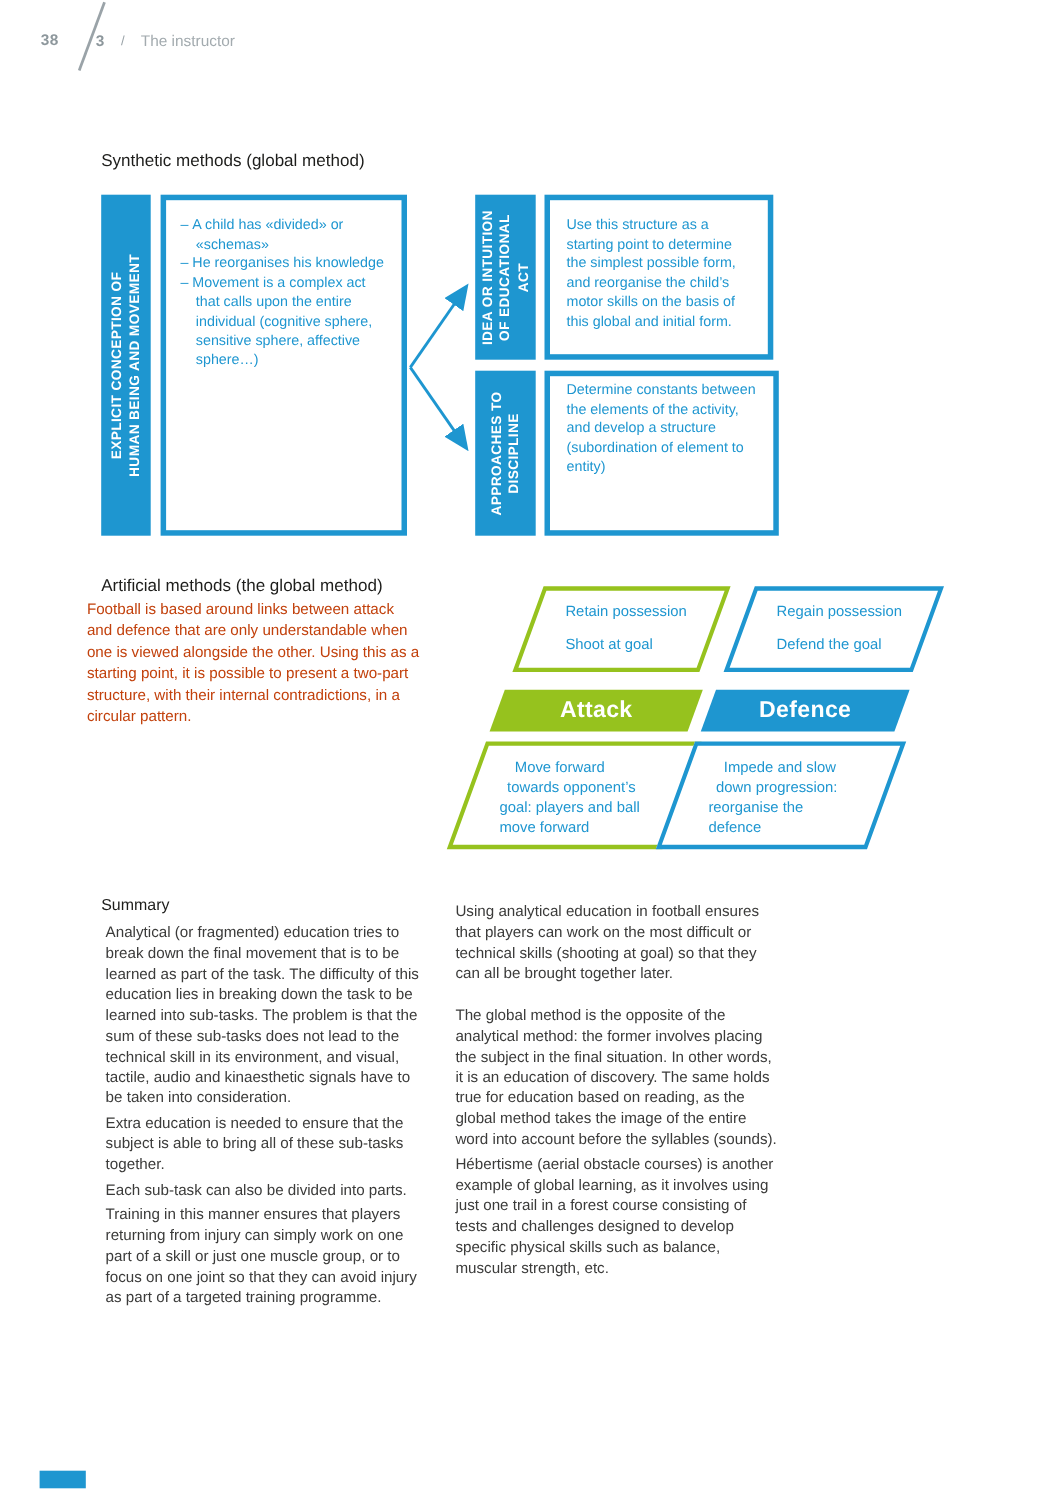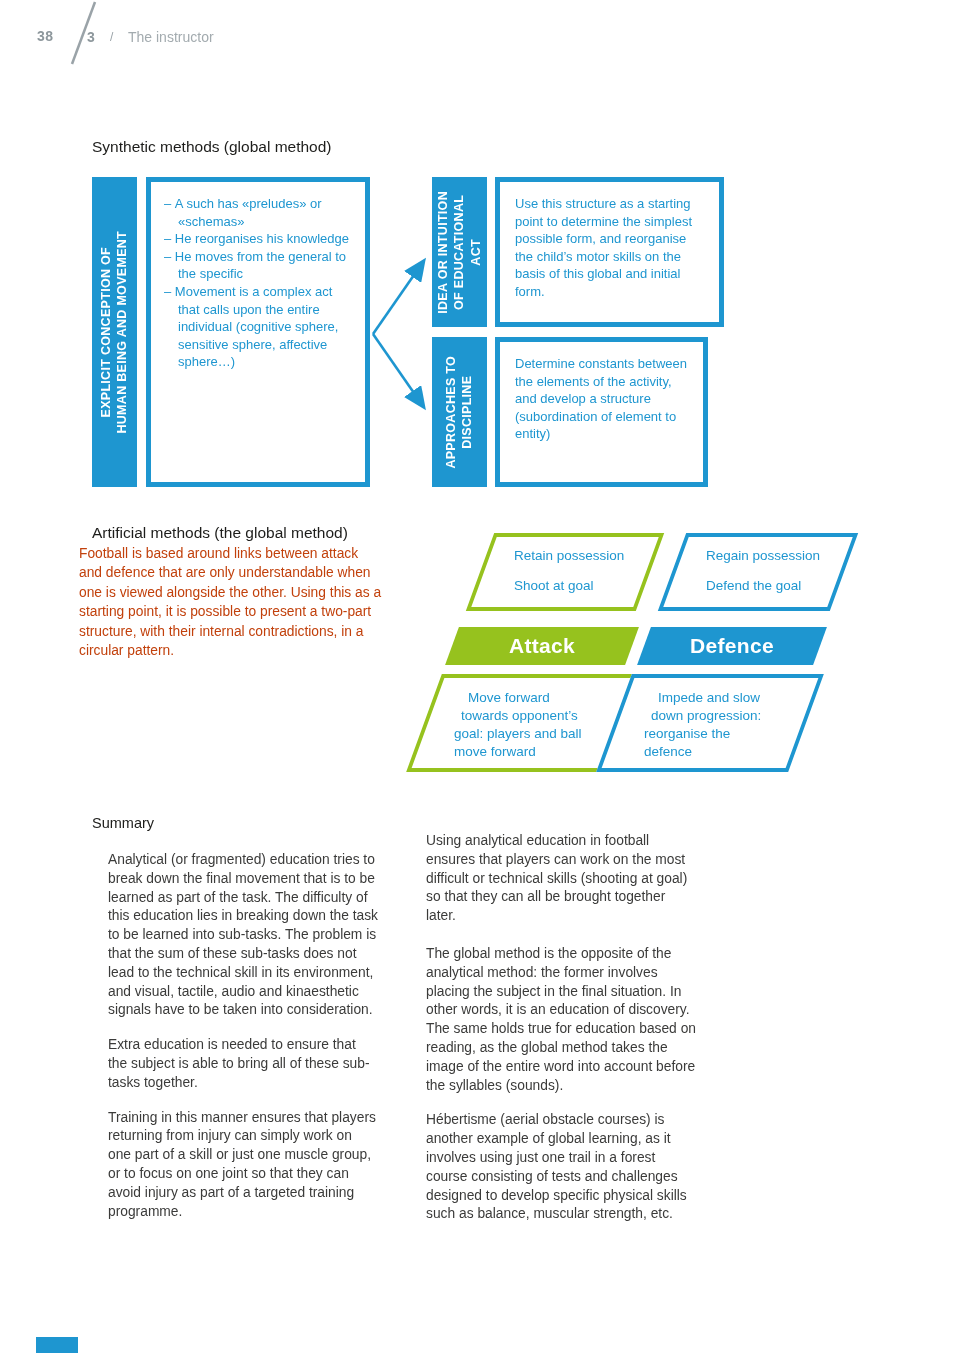--- a/index.html
+++ b/index.html
@@ -22,22 +22,22 @@
   .diag1 { position:absolute; left:92px; top:177px; width:616px; height:310px; }
   .vlabel { position:absolute; background:#1e96d0; display:flex; align-items:center; justify-content:center; overflow:visible; }
   .vlabel .rot { transform:rotate(-90deg); white-space:nowrap; text-align:center; color:#ffffff; font-weight:bold; font-size:12.5px; line-height:1.3; letter-spacing:.3px; }
   #vlabel-left { left:0; top:0; width:45px; height:310px; }
   #vlabel-idea { left:340px; top:0; width:55px; height:150px; }
   #vlabel-disc { left:340px; top:160px; width:55px; height:150px; }
   .outbox { position:absolute; border:5px solid #1e96d0; background:#ffffff; color:#1e96d0; }
   #bullet-box { left:54px; top:0; width:224px; height:310px; padding:13px 8px 0 13px; font-size:13px; line-height:17.6px; }
   #bullet-box .li { padding-left:14px; text-indent:-14px; }
   #bullet-box .li::before { content:"–\00a0"; }
-  #idea-box { left:403px; top:0; width:229px; height:150px; padding:13px 12px 0 15px; font-size:13px; line-height:17.6px; }
-  #disc-box { left:403px; top:160px; width:213px; height:150px; padding:13px 12px 0 15px; font-size:13px; line-height:17.6px; }
+  #idea-box { left:403px; top:0; width:208px; height:150px; padding:13px 12px 0 15px; font-size:13px; line-height:17.6px; }
+  #disc-box { left:403px; top:160px; width:213px; height:150px; padding:3px 12px 0 15px; font-size:13px; line-height:17.6px; }
   .arrows-svg { position:absolute; left:0; top:0; pointer-events:none; }
 
   
   #artificial-title { left:92px; top:524px;text-align:right; }
   #artificial-body { position:absolute; left:79px; top:544px; width:304px; font-size:13.8px; line-height:19.4px; color:#c2410c; }
 
   
   .pgram { position:absolute; transform:skewX(-20deg); }
   .pgram > .content { transform:skewX(20deg); width:100%; height:100%; }
   .pg-outline-green { border:4px solid #96c21e; background:#ffffff; }
@@ -55,21 +55,21 @@
   #atk-band { left:452px; top:627px; width:180px; height:38px; }
   #def-band { left:644px; top:627px; width:176px; height:38px; }
   #atk-bot { left:424px; top:674px; width:196px; height:98px; }
   #def-bot { left:614px; top:674px; width:192px; height:98px; }
 
   
   #summary-title { left:92px; top:815px; font-size:14.5px; }
   .col { position:absolute; width:302px; font-size:13.8px; line-height:18.8px; color:#3b3b3a; }
   #col-left { left:92px; top:835px; }
   #col-right { left:410px; top:816px; }
-  .col .item { margin:16px; }
+  .col .item { margin:4px; }
   #col-right .item:first-child { margin-bottom:19px; }
 
   
   .footer-mark { position:absolute; left:36px; top:1337px; width:42px; height:16px; background:#1e96d0; }
 </style>
 </head>
 <body>
 
 <div class="page">
 
@@ -86,23 +86,22 @@
   <div class="diag1">
     <div class="vlabel" id="vlabel-left">
       <div class="rot">
           <div class="vline">EXPLICIT CONCEPTION OF</div>
           <div class="vline">HUMAN BEING AND MOVEMENT</div>
         </div>
     </div>
 
     <div class="outbox" id="bullet-box">
       <div>
-          <div class="li">A such has «preludes» or «schemas»</div>
+          <div class="li">A child has «divided» or «schemas»</div>
           <div class="li">He reorganises his knowledge</div>
-          <div class="li">He moves from the general to the specific</div>
           <div class="li">Movement is a complex act that calls upon the entire individual (cognitive sphere, sensitive sphere, affective sphere…)</div>
         </div>
     </div>
 
     <svg class="arrows-svg" width="616" height="310" viewBox="0 0 616 310">
       <defs>
         <marker id="ah" markerWidth="9" markerHeight="8" refX="7" refY="4" orient="auto">
           <path d="M0,0 L9,4 L0,8 z" fill="#1e96d0"></path>
         </marker>
       </defs>
@@ -165,20 +164,21 @@
         <div class="item">down progression:</div>
         <div class="item">reorganise the</div>
         <div class="item">defence</div>
       </div>
   </div>
 
   <div class="sec-title" id="summary-title">Summary</div>
   <div class="col" id="col-left">
       <div class="item">Analytical (or fragmented) education tries to break down the final movement that is to be learned as part of the task. The difficulty of this education lies in breaking down the task to be learned into sub-tasks. The problem is that the sum of these sub-tasks does not lead to the technical skill in its environment, and visual, tactile, audio and kinaesthetic signals have to be taken into consideration.</div>
       <div class="item">Extra education is needed to ensure that the subject is able to bring all of these sub-tasks together.</div>
+      <div class="item">Each sub-task can also be divided into parts.</div>
       <div class="item">Training in this manner ensures that players returning from injury can simply work on one part of a skill or just one muscle group, or to focus on one joint so that they can avoid injury as part of a targeted training programme.</div>
     </div>
   <div class="col" id="col-right">
       <div class="item">Using analytical education in football ensures that players can work on the most difficult or technical skills (shooting at goal) so that they can all be brought together later.</div>
       <div class="item">The global method is the opposite of the analytical method: the former involves placing the subject in the final situation. In other words, it is an education of discovery. The same holds true for education based on reading, as the global method takes the image of the entire word into account before the syllables (sounds).</div>
       <div class="item">Hébertisme (aerial obstacle courses) is another example of global learning, as it involves using just one trail in a forest course consisting of tests and challenges designed to develop specific physical skills such as balance, muscular strength, etc.</div>
     </div>
 
   <div class="footer-mark"></div>
 </div>

